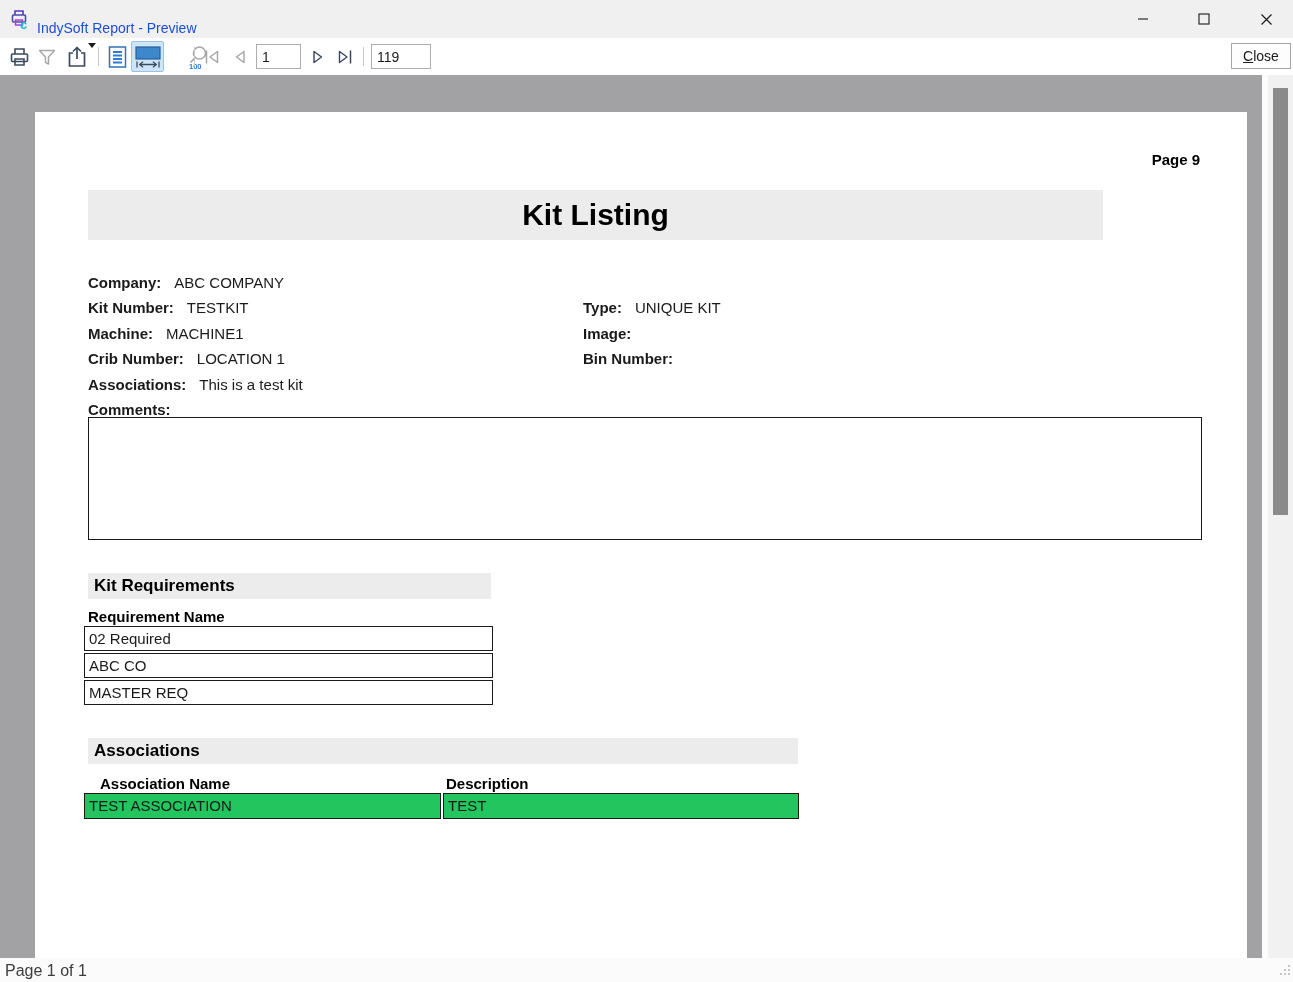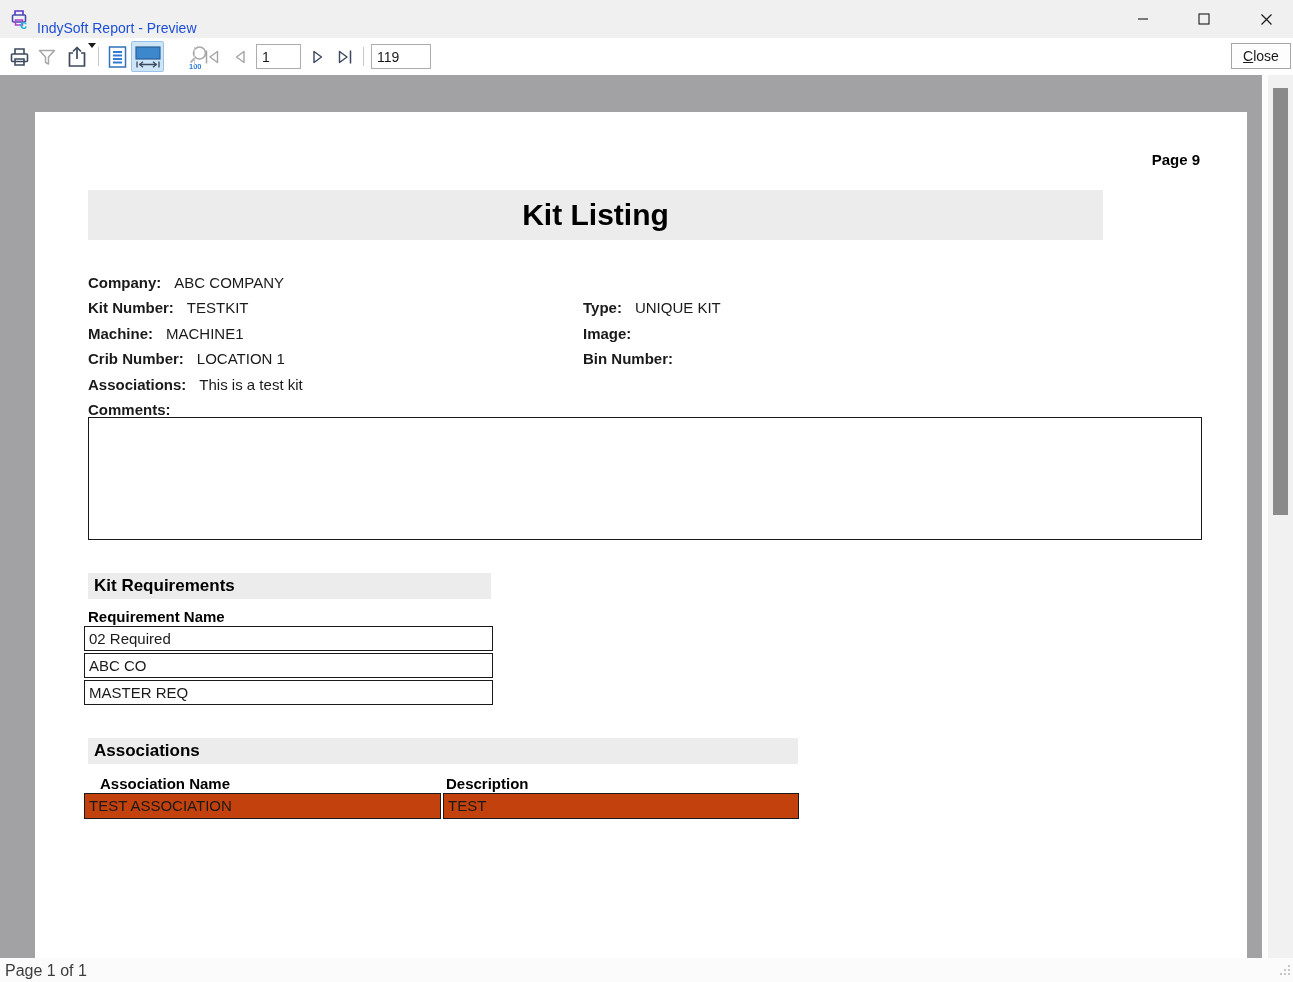--- a/index.html
+++ b/index.html
@@ -47,21 +47,21 @@
   .kitreq-band { left:53px; top:461px; width:403px; }
   .assoc-band  { left:53px; top:626px; width:710px; }
   .col-header { position:absolute; font-size:15px; font-weight:bold; color:#000; }
   .kitreq-header { left:53px; top:496px; }
   .assoc-header-1 { left:53px; top:663px;margin-left:12px; }
   .assoc-header-2 { left:411px; top:663px; }
 
   .req-rows { position:absolute; left:49px; top:514px; }
   .req-row { width:409px; height:25px; border:1px solid #1a1a1a; margin-bottom:2px; font-size:15px; line-height:23px; padding-left:4px; color:#1a1a1a; background:#fff; }
 
-  .assoc-cell { position:absolute; top:681px; height:26px; border:1px solid #1a1a1a; font-size:15px; line-height:24px; padding-left:4px; color:#1a1a1a; background:#c2410c; }
+  .assoc-cell { position:absolute; top:681px; height:26px; border:1px solid #1a1a1a; font-size:15px; line-height:24px; padding-left:4px; color:#1a1a1a; background:#22c55e; }
   .assoc-cell-name { left:49px; width:357px; }
   .assoc-cell-desc { left:408px; width:356px; }
 
   
   .statusbar { position:absolute; top:958px; left:0; width:1293px; height:24px; background:#fbfbfb; }
   .status-text { position:absolute; left:5px; top:4px; font-size:16px; color:#3d3d3d; }
   .resize-grip { position:absolute; right:2px; bottom:2px; }
 </style>
 </head>
 <body>

